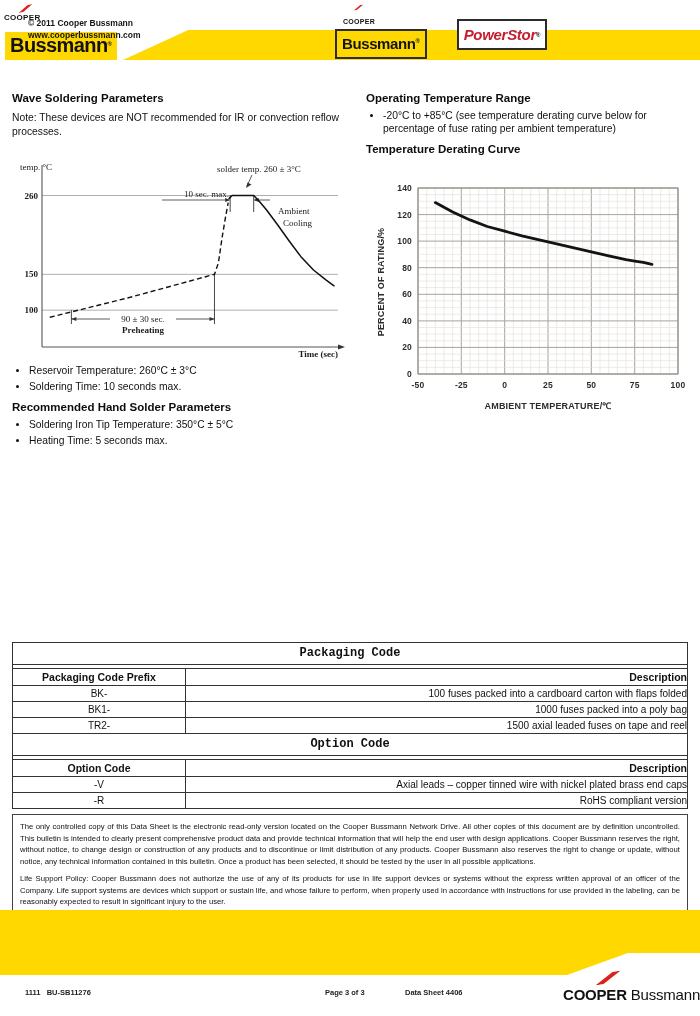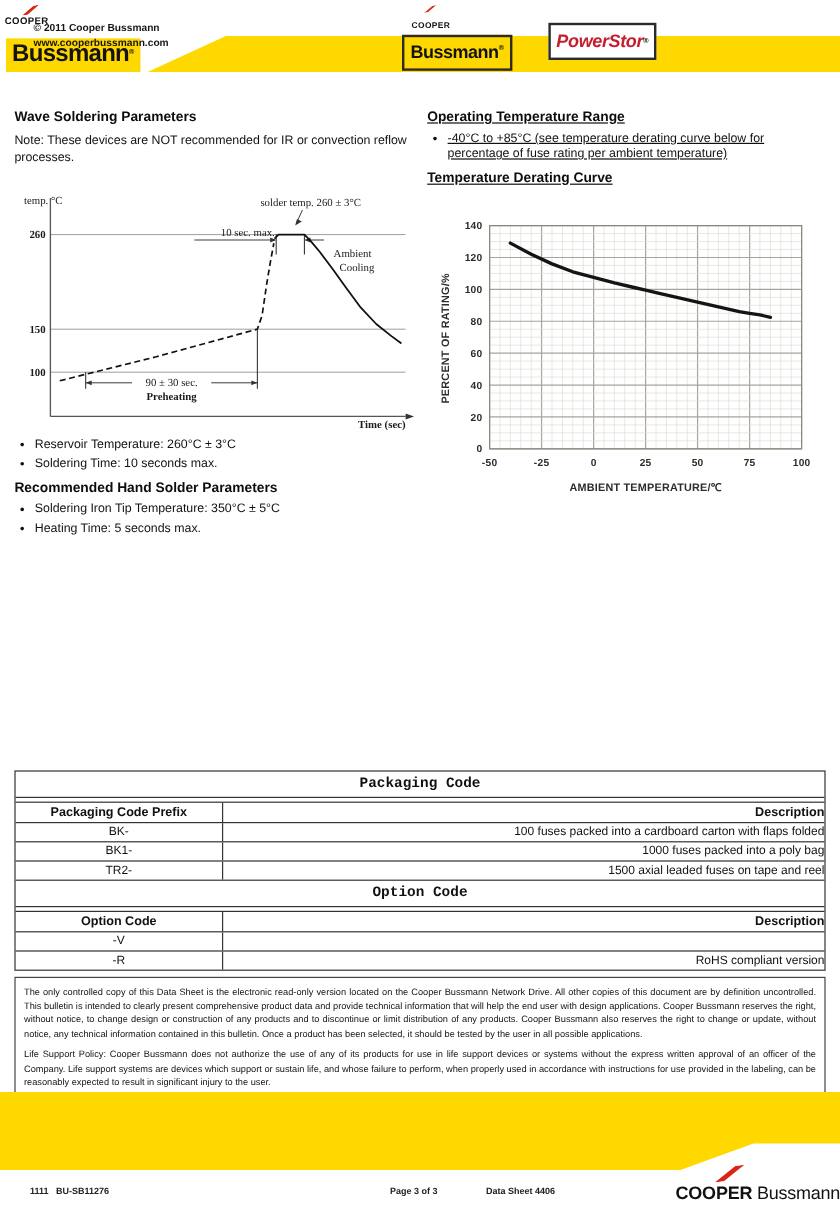--- a/index.html
+++ b/index.html
@@ -10,21 +10,21 @@
   .swoosh{background:#d92419;clip-path:polygon(0 100%,72% 0,100% 0,28% 100%);}
   .sw-hdr{width:15px;height:7px;margin-left:14px;transform:rotate(-8deg);}
   .cooper-txt{font-size:8px;font-weight:800;letter-spacing:.3px;margin-top:1px;color:#111;}
   .buss-box{position:absolute;left:5px;top:32px;width:112px;height:28px;background:#ffd800;text-align:center;}
   .buss-box .bb{font-size:20px;font-weight:800;letter-spacing:-.6px;line-height:27px;color:#131313;}
   .reg{font-size:6px;vertical-align:super;font-weight:bold;}
   .band-right{position:absolute;left:123px;top:30px;width:577px;height:30px;background:#ffd800;
               clip-path:polygon(11.3% 0,100% 0,100% 100%,0 100%);}
   
   .col-left{position:absolute;left:12px;top:92px;width:342px;}
-  .col-right{position:absolute;left:356px;top:92px;width:330px;text-decoration:underline;}
+  .col-right{position:absolute;left:366px;top:92px;width:330px;}
   h3{margin:0;font-size:11.5px;font-weight:bold;color:#0d0d0d;}
   .note{margin-top:7px;font-size:10.3px;line-height:1.35;}
   ul{margin:5px 0 0 0;padding-left:17px;font-size:10.3px;line-height:1.3;}
   li{margin-bottom:3px;}
   .h2nd{margin-top:7px;}
   
   .wave-svg{margin-top:18px;display:block;}
   .wt{font-family:"Liberation Serif",serif;font-size:9px;fill:#1a1a1a;}
   .wtb{font-weight:bold;}
   .der-svg{margin-top:23px;display:block;margin-left:4px;}
@@ -135,21 +135,21 @@
     <h3 class="h2nd">Recommended Hand Solder Parameters</h3>
     <ul>
       <li>Soldering Iron Tip Temperature: 350°C ± 5°C</li>
       <li>Heating Time: 5 seconds max.</li>
     </ul>
   </div>
 
   <div class="col-right">
     <h3>Operating Temperature Range</h3>
     <ul>
-      <li>-40°C to +85°C (see temperature derating curve below for percentage of fuse rating per ambient temperature)</li>
+      <li>-20°C to +85°C (see temperature derating curve below for percentage of fuse rating per ambient temperature)</li>
     </ul>
     <h3 class="h2nd">Temperature Derating Curve</h3>
 
     <svg class="der-svg" width="322" height="250" viewBox="0 0 322 250">
       <g id="der-dyn">
           <line x1="48.0" y1="10" x2="48.0" y2="196" stroke="#a8a39b" stroke-width="1"></line>
           <line x1="56.7" y1="10" x2="56.7" y2="196" stroke="#e0ddd7" stroke-width="0.6"></line>
           <line x1="65.3" y1="10" x2="65.3" y2="196" stroke="#e0ddd7" stroke-width="0.6"></line>
           <line x1="74.0" y1="10" x2="74.0" y2="196" stroke="#e0ddd7" stroke-width="0.6"></line>
           <line x1="82.7" y1="10" x2="82.7" y2="196" stroke="#e0ddd7" stroke-width="0.6"></line>
@@ -252,20 +252,21 @@
     </div>
 
     <div class="t-title">Option Code</div>
     <div class="t-gap"></div>
     <div class="t-row t-head">
       <div class="c1">Option Code</div>
       <div class="c2">Description</div>
     </div>
     <div class="t-row">
       <div class="c1">-V</div>
+      <div class="c2">Axial leads – copper tinned wire with nickel plated brass end caps</div>
     </div>
     <div class="t-row">
       <div class="c1">-R</div>
       <div class="c2">RoHS compliant version</div>
     </div>
   </div>
 
   <div class="disclaimer">
     <p>The only controlled copy of this Data Sheet is the electronic read-only version located on the Cooper Bussmann Network Drive. All other copies of this document are by definition uncontrolled. This bulletin is intended to clearly present comprehensive product data and provide technical information that will help the end user with design applications. Cooper Bussmann reserves the right, without notice, to change design or construction of any products and to discontinue or limit distribution of any products. Cooper Bussmann also reserves the right to change or update, without notice, any technical information contained in this bulletin. Once a product has been selected, it should be tested by the user in all possible applications.</p>
     <p>Life Support Policy: Cooper Bussmann does not authorize the use of any of its products for use in life support devices or systems without the express written approval of an officer of the Company. Life support systems are devices which support or sustain life, and whose failure to perform, when properly used in accordance with instructions for use provided in the labeling, can be reasonably expected to result in significant injury to the user.</p>

